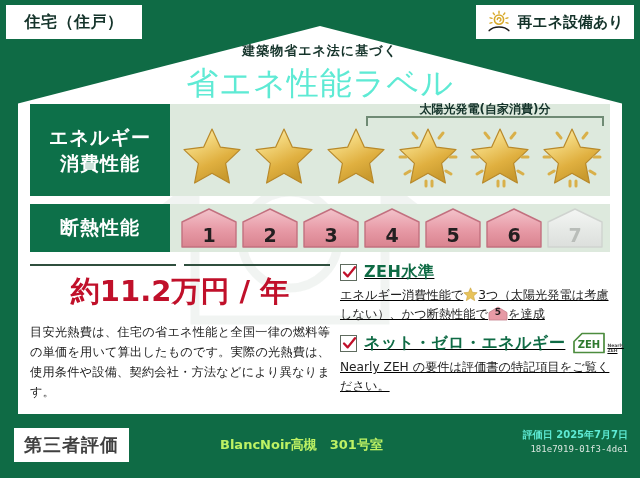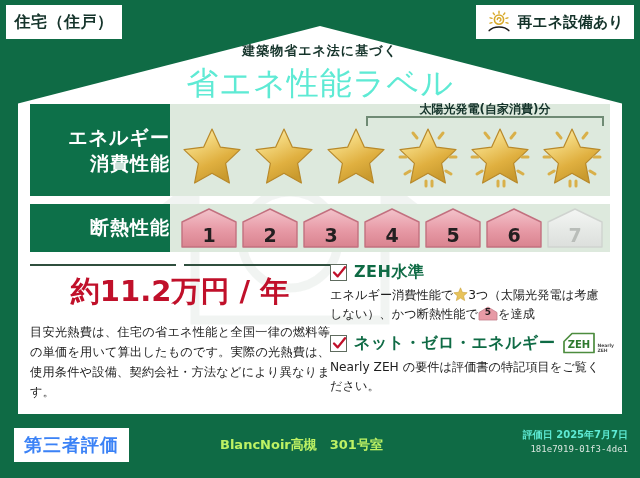--- a/index.html
+++ b/index.html
@@ -13,21 +13,21 @@
     position:relative;width:640px;height:478px;
     background:#0f6b45;
   }
   
   .top-badge{
     position:absolute;top:5px;background:#ffffff;
     display:flex;align-items:center;justify-content:center;
     box-sizing:border-box;
   }
   #badge-house{
-    left:6px;width:116px;height:34px;
+    left:6px;width:136px;height:34px;
     font-size:16px;font-weight:700;color:#14332a;letter-spacing:0.5px;
   }
   #badge-renew{
     right:6px;width:158px;height:34px;
     gap:5px;padding:0 7px;
     font-size:15px;font-weight:700;color:#14332a;
   }
   .sun-icon{width:26px;height:24px;flex:0 0 26px;}
   
   #sheet{
@@ -48,21 +48,21 @@
     font-size:13px;font-weight:700;color:#14332a;letter-spacing:1px;
     margin-bottom:2px;
   }
   #hdr-title{
     font-size:32px;font-weight:400;color:#5eead4;letter-spacing:1px;
   }
   
   .row{position:absolute;left:30px;display:flex;align-items:stretch;}
   .row-label{
     background:#0d7049;color:#fff;
-    display:flex;flex-direction:column;align-items:flex-end;justify-content:center;
+    display:flex;flex-direction:column;align-items:center;justify-content:center;
     font-weight:700;letter-spacing:1px;flex:0 0 auto;
     box-sizing:border-box;
   }
   .row-panel{
     background:#dde9dd;flex:1 1 auto;position:relative;box-sizing:border-box;
   }
   #row-energy{top:104px;width:580px;height:92px;}
   #row-energy .row-label{width:140px;font-size:19px;line-height:26px;}
   #row-insul{top:204px;width:580px;height:48px;}
   #row-insul .row-label{width:140px;font-size:19px;}
@@ -94,21 +94,21 @@
     position:absolute;left:0;right:0;bottom:3px;text-align:center;
     font-size:19px;font-weight:700;color:#231f20;
   }
   .house-wrap.off .house-num{color:#b9bdb9;}
   
   #content{
     position:absolute;left:30px;top:262px;width:580px;height:148px;
     display:flex;
   }
   #col-left{width:300px;position:relative;}
-  #col-right{width:270px;position:relative;}
+  #col-right{width:270px;margin-left:10px;position:relative;text-decoration:underline;}
   
   #cost-head{
     display:flex;align-items:center;gap:8px;margin-top:2px;
   }
   .rule{flex:1 1 auto;height:2px;background:#2f4f3e;}
   #cost-head-label{
     font-size:15px;font-weight:700;color:#14332a;letter-spacing:0.5px;
     white-space:nowrap;
   }
   #cost-value{
@@ -152,21 +152,21 @@
   
   #footer{
     position:absolute;left:0;right:0;bottom:0;height:62px;
     background:#0f6b45;
   }
   #bels-badge{
     position:absolute;left:14px;top:12px;height:34px;
     background:#fff;display:flex;align-items:center;gap:8px;
     padding:0 10px;box-sizing:border-box;
   }
-  #bels-label{font-size:18px;font-weight:700;color:#3b82f6;letter-spacing:1px;}
+  #bels-label{font-size:18px;font-weight:700;color:#404040;letter-spacing:1px;}
   #bels-mark{font-size:21px;font-weight:700;color:#0f6b45;letter-spacing:0px;font-family:"DejaVu Sans","Liberation Sans",sans-serif;}
   #bldg-name{
     position:absolute;left:220px;top:20px;
     font-size:13px;font-weight:700;color:#bef264;white-space:nowrap;
   }
   #eval-date{
     position:absolute;right:12px;top:12px;text-align:right;
   }
   #eval-date-text{font-size:10px;font-weight:700;color:#5eead4;}
   #eval-id{font-size:9px;color:#d9e6df;margin-top:2px;font-family:"DejaVu Sans Mono","Liberation Mono",monospace;}

